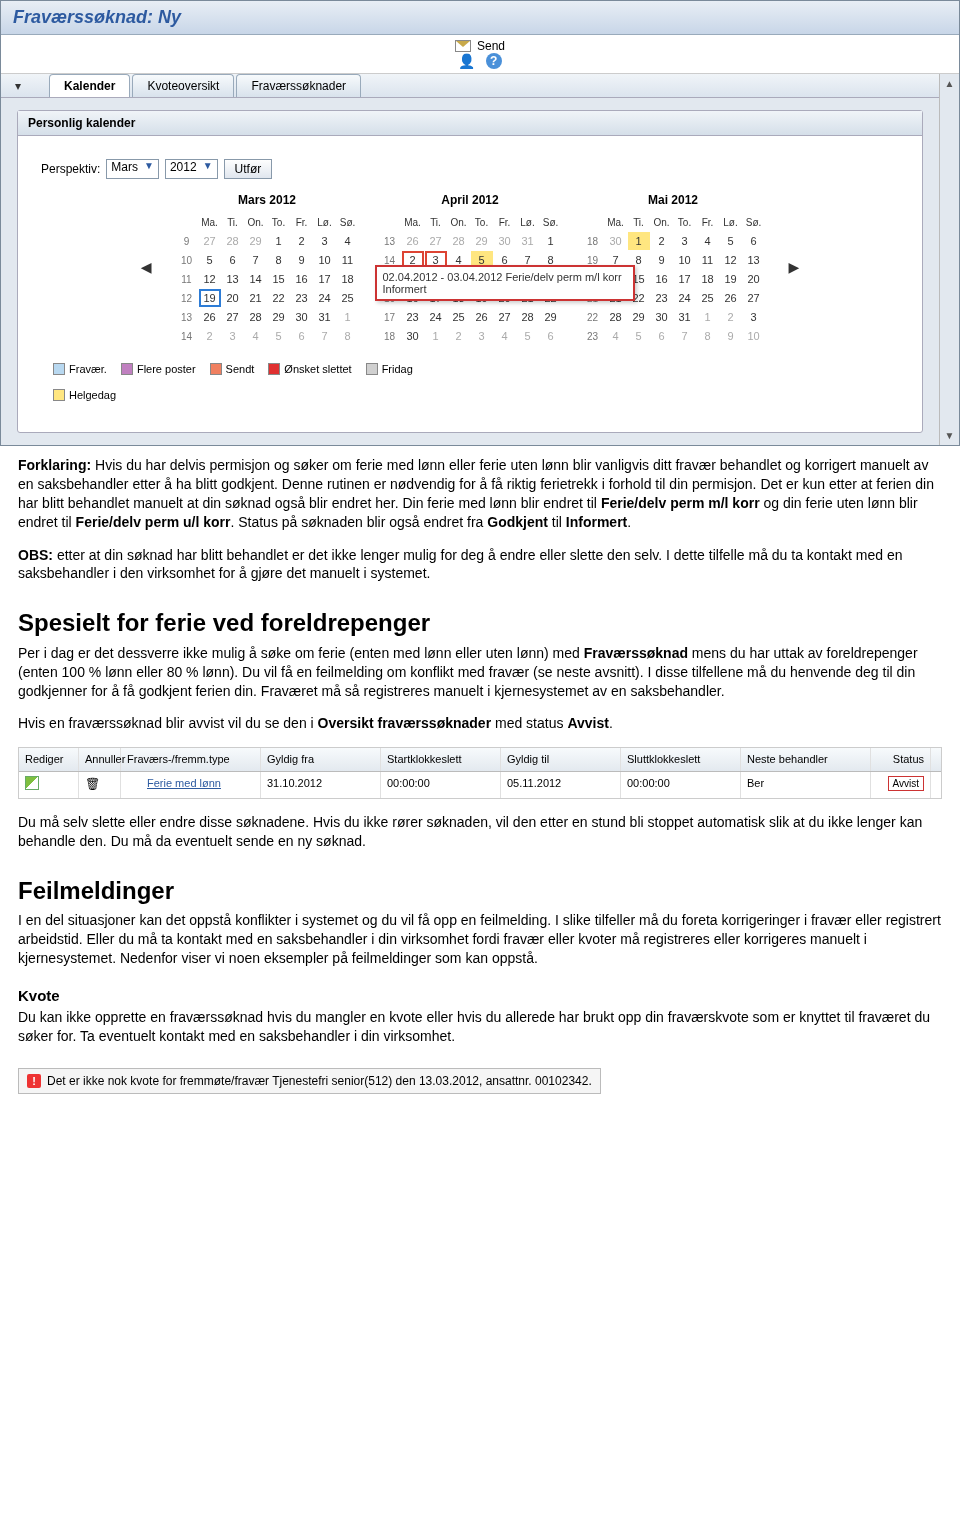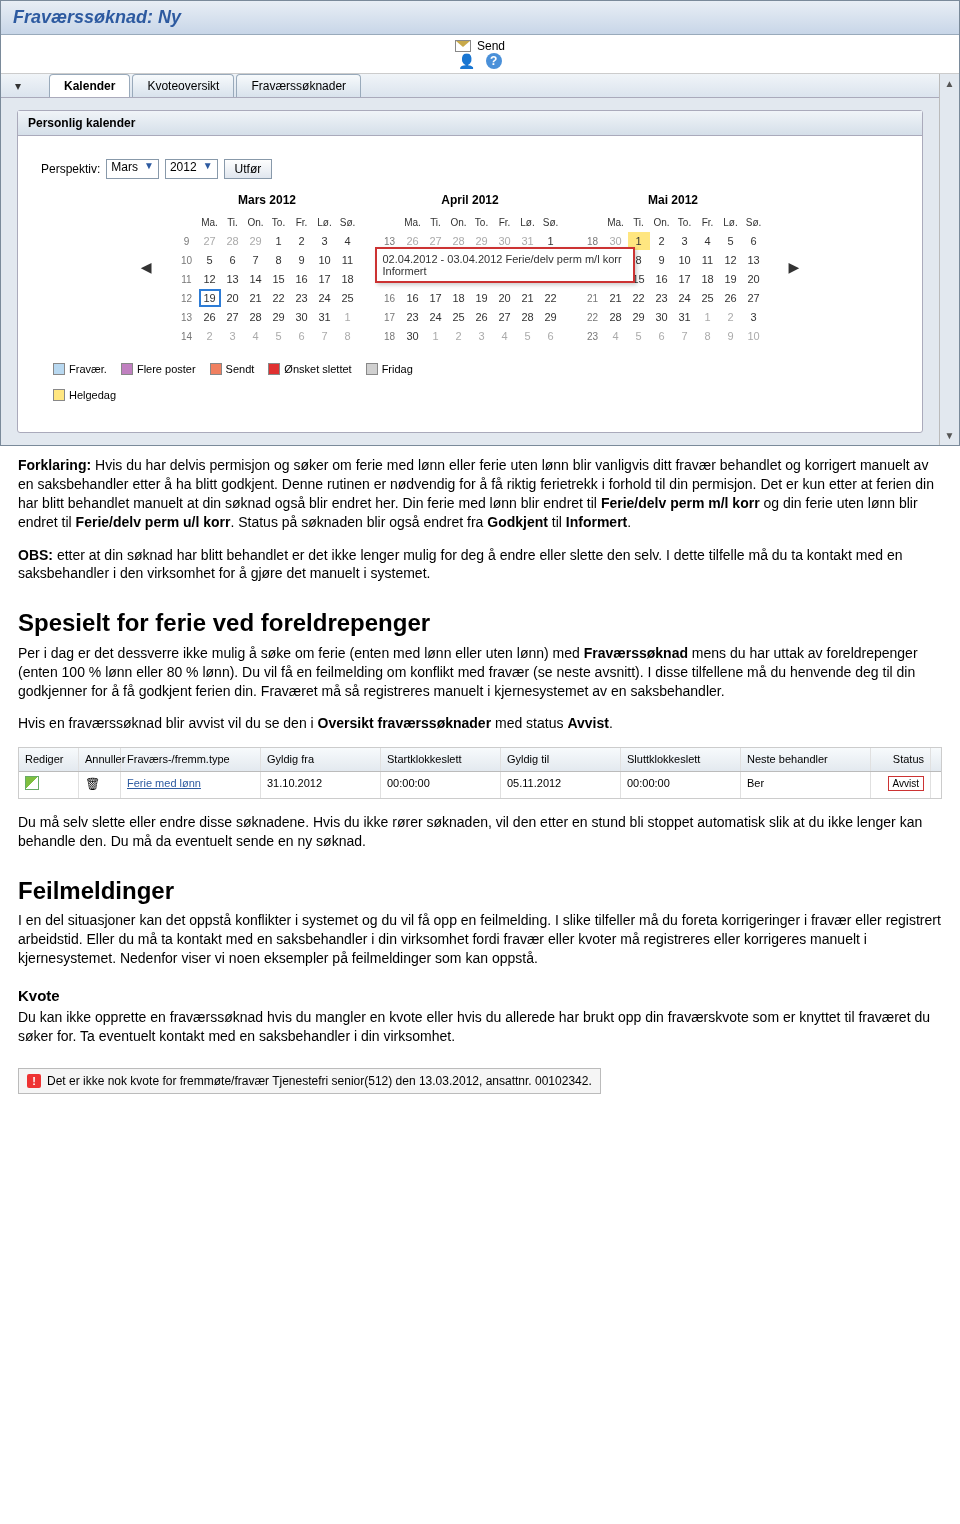--- a/index.html
+++ b/index.html
@@ -65,21 +65,21 @@
   .doc h3 { font-size:15px; font-weight:bold; margin:18px 0 2px; }
   
   
   .tbl-wrap { border:1px solid #ccc; background:#fff; font-size:11px; margin:6px 0 14px; }
   .tbl-head { display:flex; background:linear-gradient(#f7fafc,#e3e9ef); border-bottom:1px solid #bbb; }
   .tbl-row { display:flex; }
   .tbl-cell { padding:4px 6px; border-right:1px solid #e0e0e0; }
   .c-edit{width:60px}.c-ann{width:42px}.c-type{width:140px}.c-from{width:120px}.c-start{width:120px}.c-to{width:120px}.c-end{width:120px}.c-next{width:130px}.c-stat{width:60px;text-align:right}
   .edit-ico { width:14px; height:14px; background:linear-gradient(135deg,#7fbf3f 50%,#fff 50%); border:1px solid #6a6; display:inline-block; }
   .trash-ico { display:inline-block; font-size:12px; }
-  .link { color:#2d5aa0; text-decoration:underline; }
+  .link { color:#2d5aa0; text-decoration:underline;margin-left:20px; }
   .status-box { border:1px solid #c33; padding:1px 4px; font-size:10px; }
   
   .error-box { display:inline-flex; align-items:center; gap:6px; border:1px solid #bbb; background:#f5f5f5; padding:4px 8px; font-size:12px; margin-top:8px; }
   .err-ico { width:14px; height:14px; background:#e33; color:#fff; font-weight:bold; display:flex; align-items:center; justify-content:center; font-size:11px; border-radius:2px; }
 </style>
 </head>
 <body>
 
 <div class="app-window">
   <div class="title-bar">
@@ -240,21 +240,21 @@
                   <div class="cal-day">29</div>
                   <div class="cal-week">18</div>
                   <div class="cal-day">30</div>
                   <div class="cal-day dim">1</div>
                   <div class="cal-day dim">2</div>
                   <div class="cal-day dim">3</div>
                   <div class="cal-day dim">4</div>
                   <div class="cal-day dim">5</div>
                   <div class="cal-day dim">6</div>
                 </div>
-              <div class="april-box" style="top:58px; left:-4px; width:260px;">
+              <div class="april-box" style="top:76px; left:-4px; width:260px;">
                 <div>02.04.2012 - 03.04.2012 Ferie/delv perm m/l korr</div>
                 <div>Informert</div>
               </div>
             </div>
 
             <div class="calendar">
               <div class="cal-title">Mai 2012</div>
               <div class="cal-grid" id="cal3">
                   <div class="cal-head"></div>
                   <div class="cal-head">Ma.</div>

